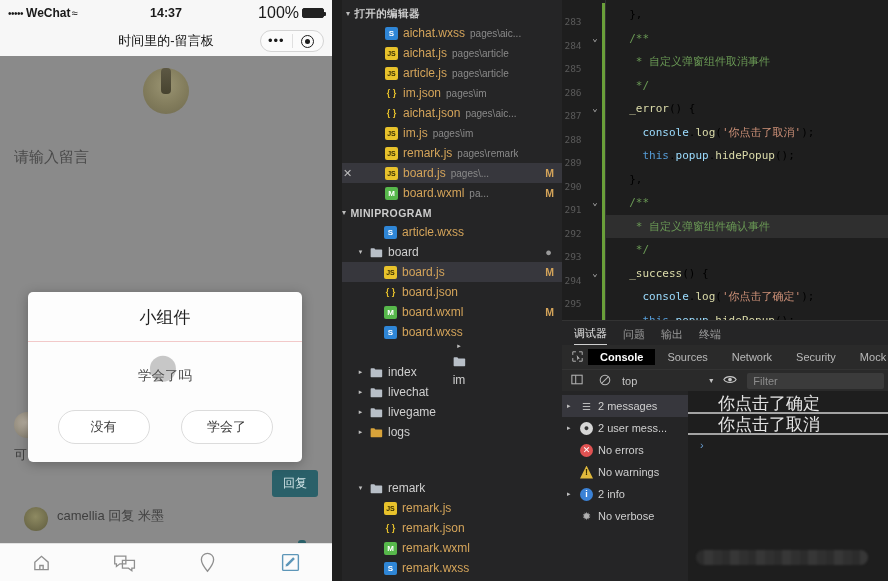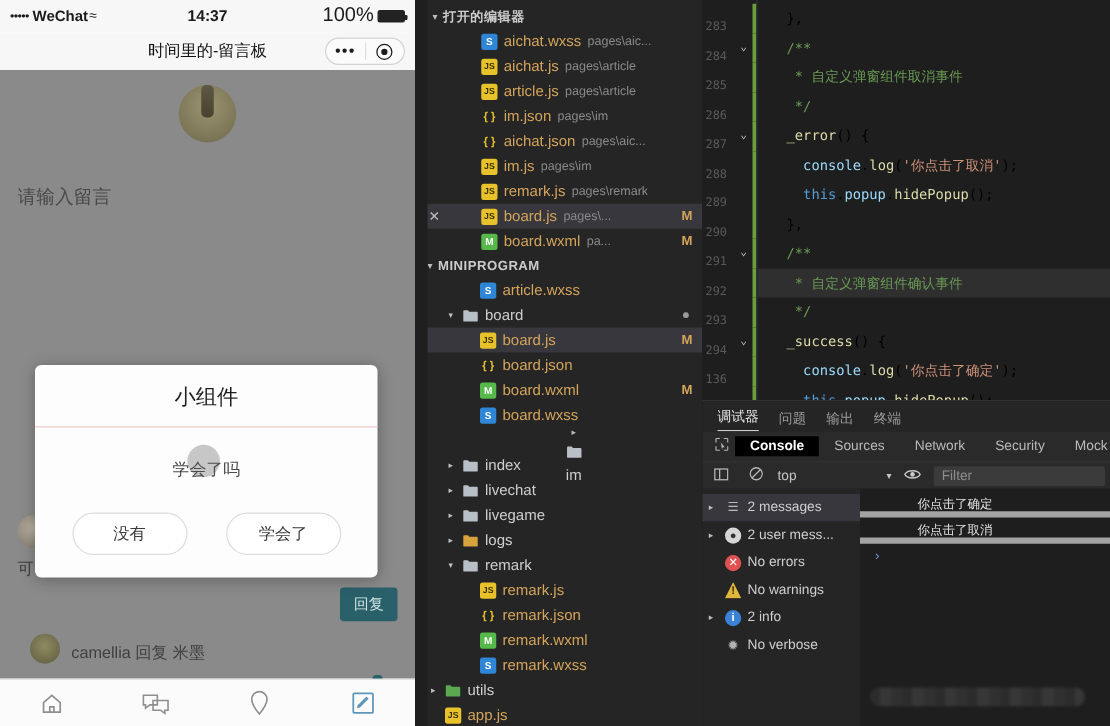--- a/index.html
+++ b/index.html
@@ -52,21 +52,21 @@
 
   .ph-feed { position: absolute; left: 0; right: 0; bottom: 0; padding: 0 14px 8px; }
   .ph-user { display: flex; align-items: center; gap: 8px; margin-bottom: 8px; }
   .ph-ava-sm { width: 26px; height: 26px; border-radius: 50%; flex: none;
                background: radial-gradient(circle at 45% 40%, #b9b0a2, #7b7566); }
   .ph-uname { font-size: 12.5px; color: #3f3f3f; }
   .ph-msg { font-size: 13px; color: #3d3d3d; margin: 4px 0 6px; }
   .ph-reply-row { display: flex; justify-content: flex-end; align-items: center; }
   .ph-reply { background: #2a6069; color: #cfe2e5; font-size: 12px;
               padding: 5px 11px; border-radius: 3px; }
-  .ph-sub { display: flex; align-items: flex-end; gap: 9px; margin: 10px 0 4px 10px; }
+  .ph-sub { display: flex; align-items: flex-start; gap: 9px; margin: 10px 0 4px 10px; }
   .ph-ava-sm2 { width: 24px; height: 24px; border-radius: 50%; flex: none;
                 background: radial-gradient(circle at 48% 40%, #8e8a62, #5e5b3e); }
   .ph-subtext { font-size: 13px; color: #3f3f3f; }
 
   .ph-tabbar { position: absolute; bottom: 0; left: 0; right: 0; height: 38px;
                background: #fbfbfb; border-top: 1px solid #e2e2e2;
                display: flex; align-items: center; }
   .ph-tab { flex: 1; display: flex; align-items: center; justify-content: center; }
 
   
@@ -178,22 +178,22 @@
               font-size: 9px; font-weight: 700; color: #fff; }
   .b-err { background: #e05252; }
   .b-warn { background: #e0b93c; color: #3a2f00; border-radius: 0;
             clip-path: polygon(50% 0, 100% 100%, 0 100%); }
   .b-info { background: #3b82d6; }
   .b-msg { background: transparent; color: #b9b9b9; font-size: 10px; }
   .b-user { background: #d6d6d6; color: #333; }
   .b-verb { background: transparent; color: #b0b0b0; font-size: 11px; }
   .dbg-log { flex: 1; background: #1e1e1e; min-width: 0; position: relative;
              padding-top: 2px; }
-  .log-row { height: 21px; line-height: 21px; color: #e4e4e4; font-size: 10px;
-             padding-left: 46px; border-bottom: 5px solid #a3a3a3; }
+  .log-row { height: 21px; line-height: 21px; color: #e4e4e4; font-size: 17px;
+             padding-left: 30px; border-bottom: 2px solid #a3a3a3; }
   .log-prompt { height: 20px; line-height: 20px; padding-left: 12px; color: #6a9fd4;
                 font-size: 11px; }
   .redact { position: absolute; right: 20px; bottom: 16px; width: 172px; height: 15px;
             border-radius: 8px;
             background: repeating-linear-gradient(90deg,#2e2e2e 0 8px,#3a3a3a 8px 17px,#333 17px 26px);
             filter: blur(1.2px); opacity: .9; }
 </style>
 </head>
 <body>
 
@@ -443,21 +443,21 @@
           </div>
           <div class="ex-row" style="padding-left: 24px;">
             <span class="tri">▸</span>
             <span class="ico folder">
               <svg width="13" height="11" viewBox="0 0 14 12">
                 <path d="M0.6 2.2 a.8.8 0 0 1 .8-.8 h3.2 l1.2 1.2 h6.6 a.8.8 0 0 1 .8.8 v7 a.8.8 0 0 1 -.8.8 H1.4 a.8.8 0 0 1 -.8-.8 Z" fill="#d8a33a"></path>
               </svg>
             </span>
             <span class="ex-name plain">logs</span>
           </div>
-          <div class="ex-row" style="padding-left: 24px;">
+          <div class="ex-row" style="padding-left: 24px; margin-top: 36px;">
             <span class="tri">▾</span>
             <span class="ico folder">
               <svg width="13" height="11" viewBox="0 0 14 12">
                 <path d="M0.6 2.2 a.8.8 0 0 1 .8-.8 h3.2 l1.2 1.2 h6.6 a.8.8 0 0 1 .8.8 v7 a.8.8 0 0 1 -.8.8 H1.4 a.8.8 0 0 1 -.8-.8 Z" fill="#b8bfc7"></path>
               </svg>
             </span>
             <span class="ex-name plain">remark</span>
           </div>
           <div class="ex-row" style="padding-left: 38px;">
             <span class="tri inv">▸</span>
@@ -505,21 +505,21 @@
             <div>285</div>
             <div>286</div>
             <div>287</div>
             <div>288</div>
             <div>289</div>
             <div>290</div>
             <div>291</div>
             <div>292</div>
             <div>293</div>
             <div>294</div>
-            <div>136</div>
+            <div>295</div>
             <div>296</div>
           </div>
         <div class="folds" id="folds">
             <div></div>
             <div>⌄</div>
             <div></div>
             <div></div>
             <div>⌄</div>
             <div></div>
             <div></div>

